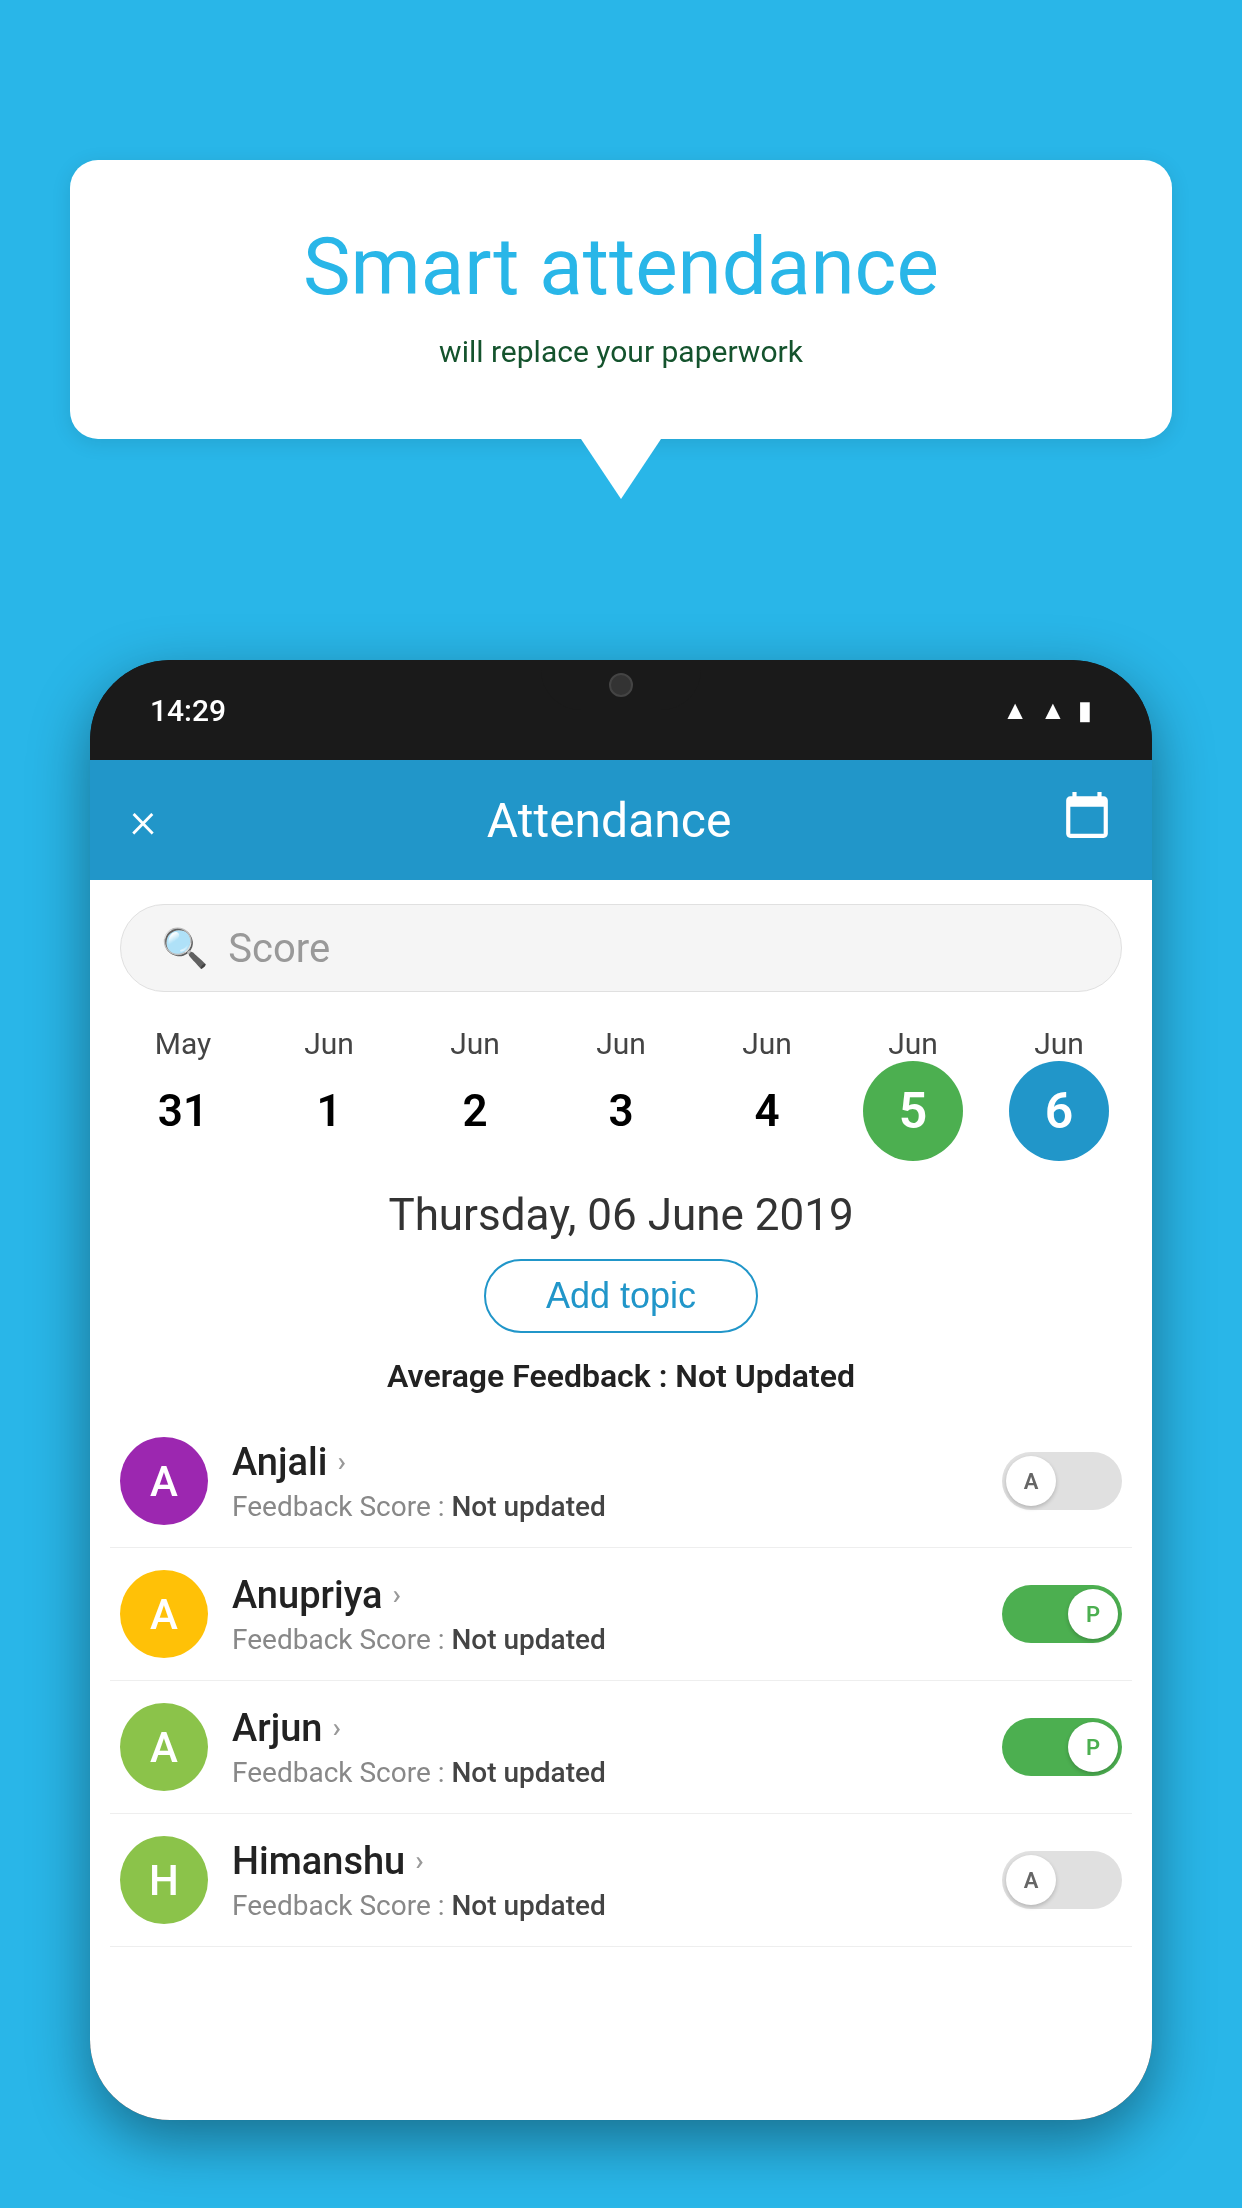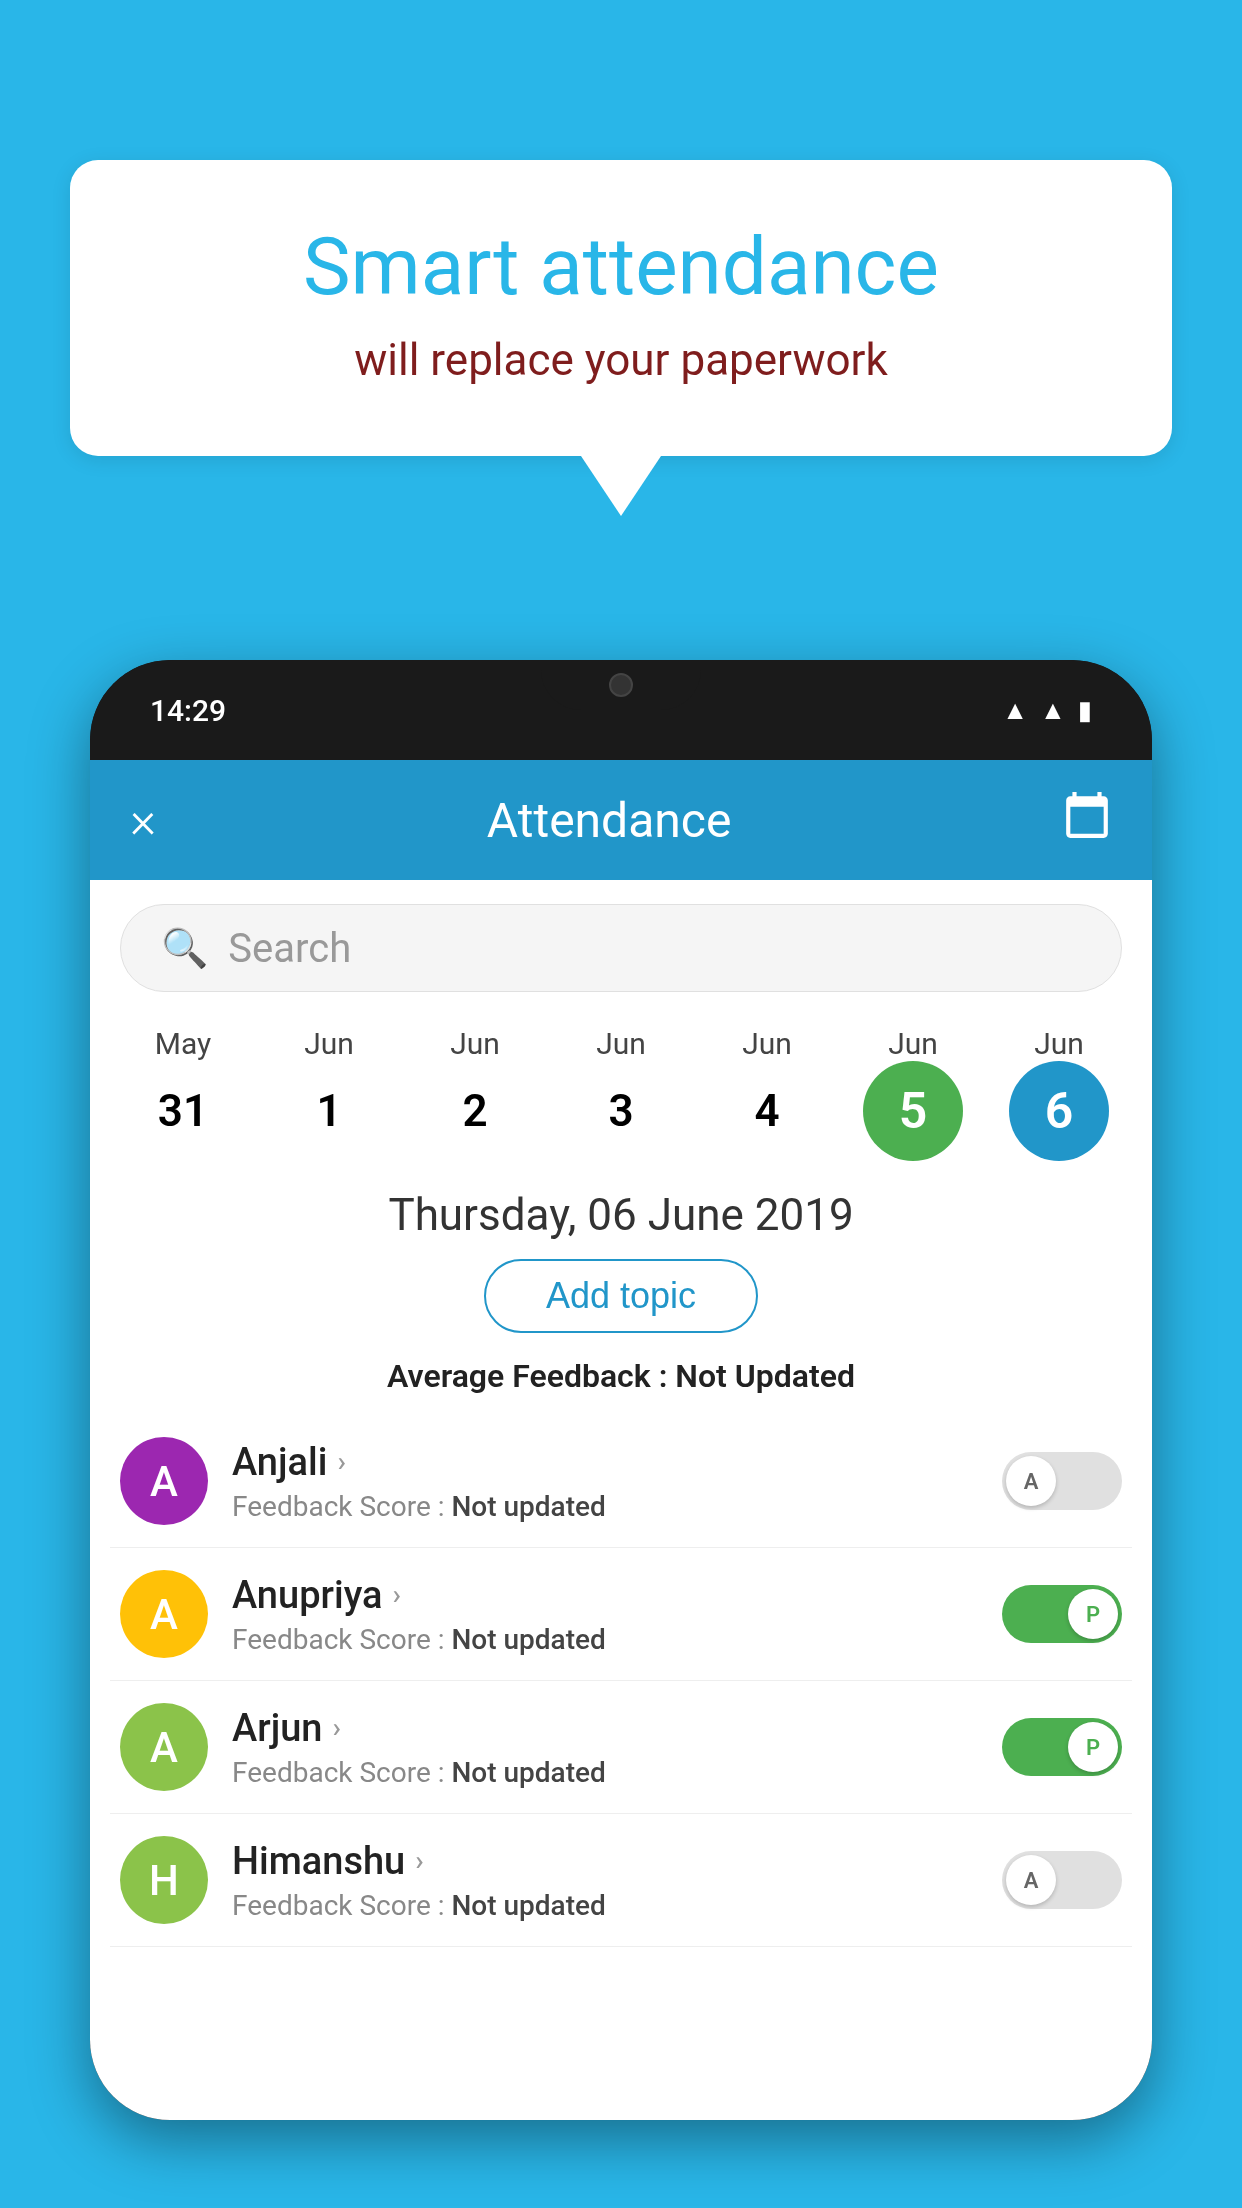--- a/index.html
+++ b/index.html
@@ -26,22 +26,22 @@
       text-align: center;
       box-shadow: 0 4px 20px rgba(0,0,0,0.1);
     }
     .speech-bubble-title {
       font-size: 80px;
       color: #29B6E8;
       font-weight: 400;
       margin-bottom: 20px;
     }
     .speech-bubble-sub {
-      font-size: 44px;
-      color: #7f1d1d;
+      font-size: 30px;
+      color: #14532d;
       font-weight: 400;
     }
     .speech-bubble-tail {
       width: 0;
       height: 0;
       border-left: 40px solid transparent;
       border-right: 40px solid transparent;
       border-top: 60px solid white;
       margin: 0 auto;
     }
@@ -355,21 +355,21 @@
         <span class="header-title">Attendance</span>
         <span class="header-calendar">
           <svg width="50" height="50" viewBox="0 0 24 24" fill="white">
             <path d="M20 3h-1V1h-2v2H7V1H5v2H4c-1.1 0-2 .9-2 2v16c0 1.1.9 2 2 2h16c1.1 0 2-.9 2-2V5c0-1.1-.9-2-2-2zm0 18H4V8h16v13z"></path>
           </svg>
         </span>
       </div>
 
       <div class="search-bar">
         <span class="search-icon-wrapper">🔍</span>
-        <span class="search-input-text">Search</span>
+        <span class="search-input-text">Score</span>
       </div>
 
       <div class="calendar-strip">
         <div class="cal-item">
           <span class="cal-month">May</span>
           <span class="cal-day">31</span>
         </div>
         <div class="cal-item">
           <span class="cal-month">Jun</span>
           <span class="cal-day">1</span>

